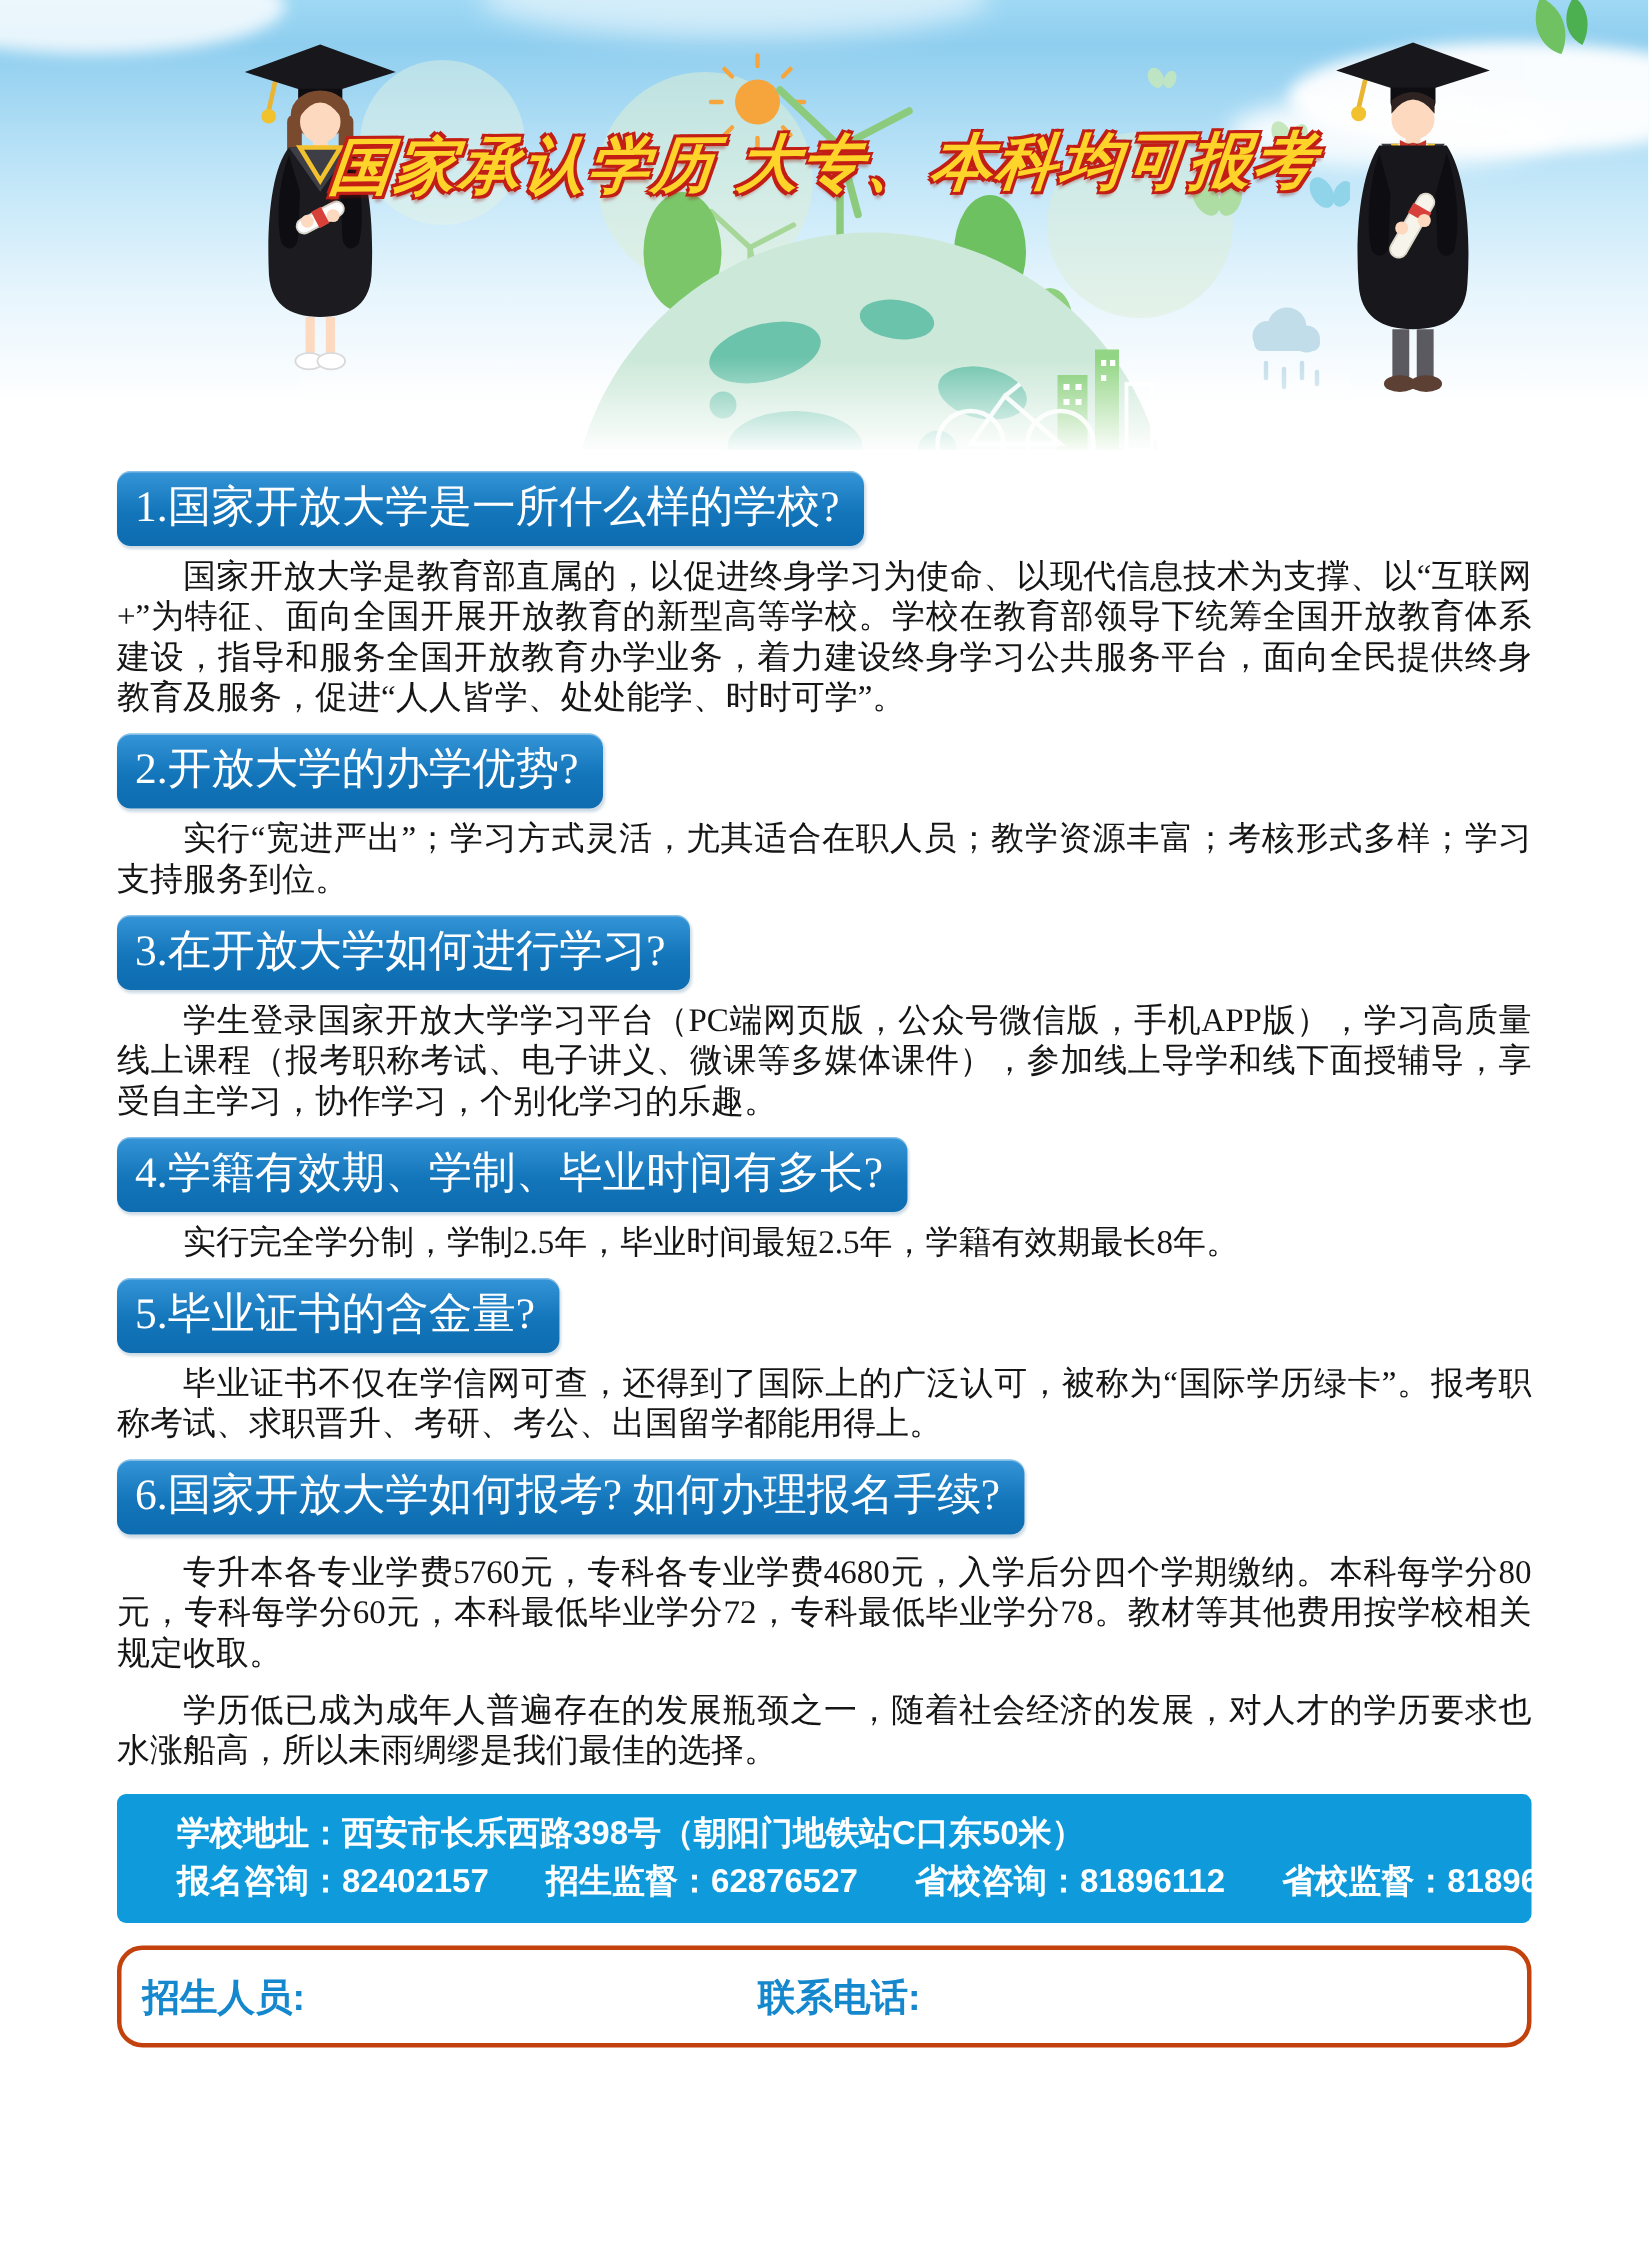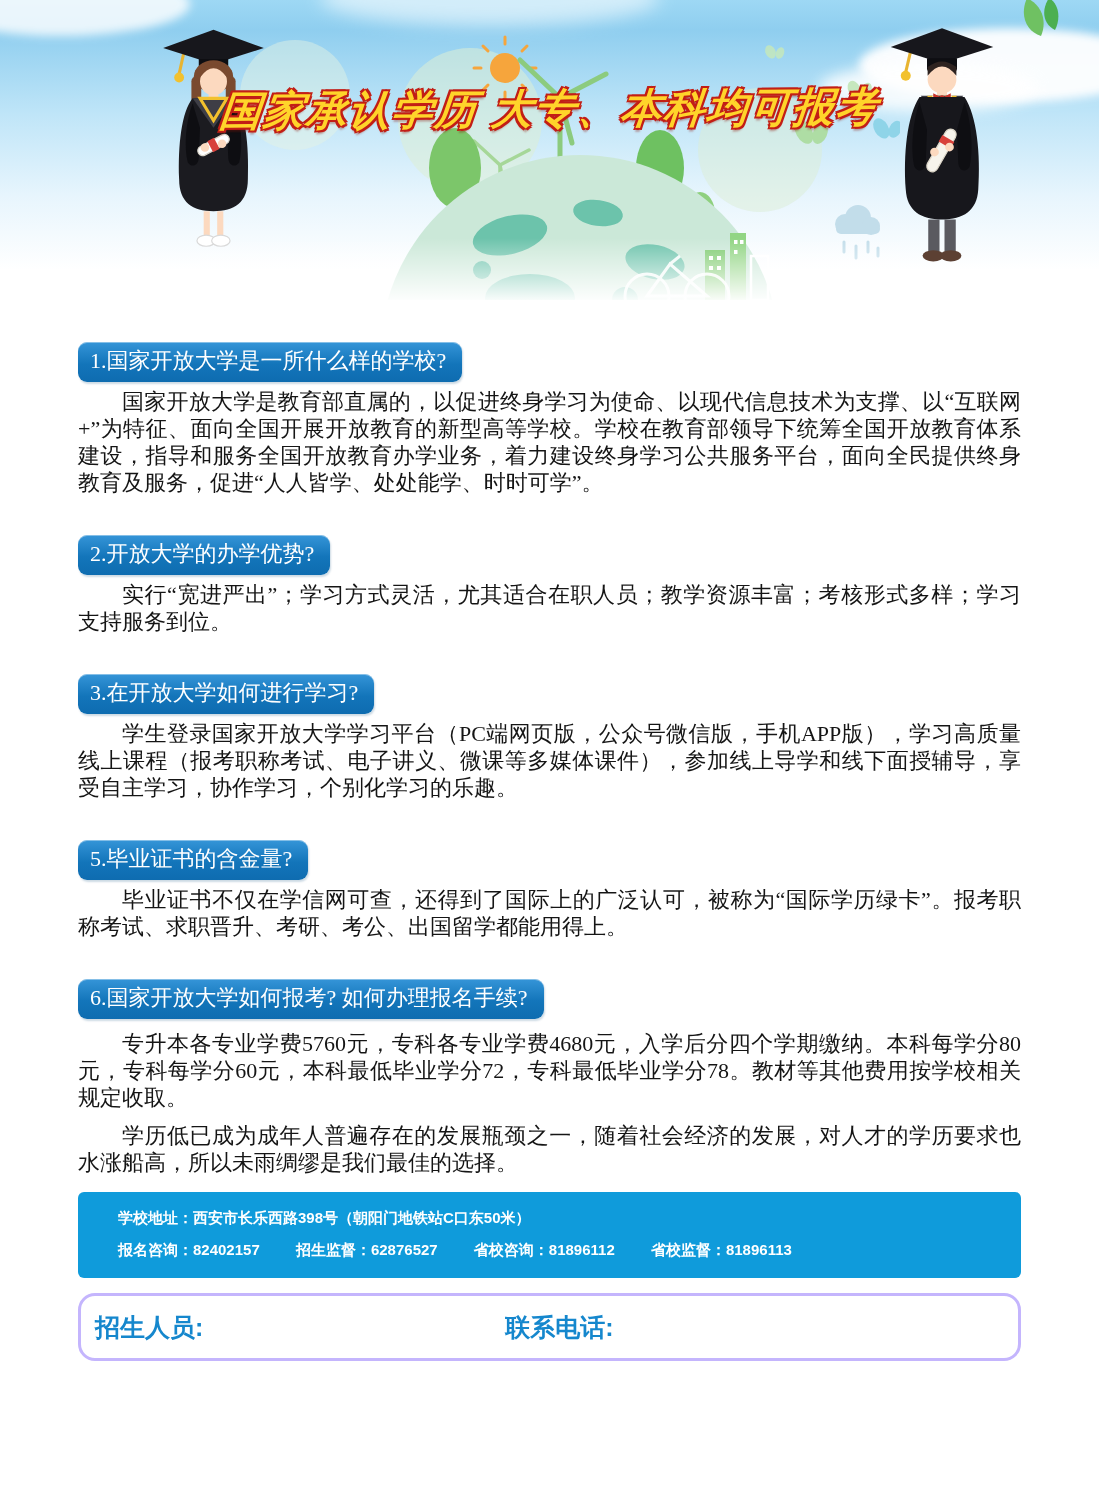--- a/index.html
+++ b/index.html
@@ -57,57 +57,56 @@
   }
 
   
   .content{margin:14px 78px 0 78px;}
   .faq{margin-bottom:11px;}
   .qhead{
     display:inline-block;
     background:linear-gradient(180deg,#3595d8 0%,#1375ba 55%,#0e6cb0 100%);
     color:#ffffff;
     font-family:"Liberation Serif","DejaVu Serif",serif;
-    font-size:22px;
+    font-size:29px;
     padding:4px 16px 6px 12px;
     border-radius:9px;
     box-shadow:inset 0 1px 0 rgba(255,255,255,.4),1px 2px 2px rgba(0,70,120,.2);
     white-space:nowrap;
-    margin-top:28px;
   }
   .answer{
     margin:6px 0 0 0;
     font-family:"Liberation Serif","DejaVu Serif",serif;
     font-size:22px;
     line-height:27px;
     color:#151515;
     text-indent:2em;
     text-align:justify;
   }
 
   
   .contact-box{
     margin:16px 78px 0 78px;
     background:#0f9bdb;
     border-radius:6px;
     padding:10px 24px 12px 40px;
     color:#ffffff;
     font-weight:bold;
-    font-size:15px;
+    font-size:22px;
     line-height:32px;
   }
   .contact-line{white-space:nowrap;}
   .pair{margin-right:32px;}
   .pair:last-child{margin-right:0;}
 
   
   .signature-box{
     margin:15px 78px 0 78px;
     height:62px;
-    border:3px solid #c4b5fd;
+    border:3px solid #c2410c;
     border-radius:17px;
     display:flex;
     align-items:center;
     color:#1587cd;
     font-size:25px;
     font-weight:bold;
     background:#ffffff;
   }
   .sig-staff{margin-left:14px;}
   .sig-phone{margin-left:302px;}
@@ -324,20 +323,24 @@
     <section class="faq">
       <div class="qhead">2.开放大学的办学优势?</div>
       <p class="answer">实行“宽进严出”；学习方式灵活，尤其适合在职人员；教学资源丰富；考核形式多样；学习支持服务到位。</p>
     </section>
 
     <section class="faq">
       <div class="qhead">3.在开放大学如何进行学习?</div>
       <p class="answer">学生登录国家开放大学学习平台（PC端网页版，公众号微信版，手机APP版），学习高质量线上课程（报考职称考试、电子讲义、微课等多媒体课件），参加线上导学和线下面授辅导，享受自主学习，协作学习，个别化学习的乐趣。</p>
     </section>
 
+    <section class="faq">
+      <div class="qhead">4.学籍有效期、学制、毕业时间有多长?</div>
+      <p class="answer">实行完全学分制，学制2.5年，毕业时间最短2.5年，学籍有效期最长8年。</p>
+    </section>
 
     <section class="faq">
       <div class="qhead">5.毕业证书的含金量?</div>
       <p class="answer">毕业证书不仅在学信网可查，还得到了国际上的广泛认可，被称为“国际学历绿卡”。报考职称考试、求职晋升、考研、考公、出国留学都能用得上。</p>
     </section>
 
     <section class="faq">
       <div class="qhead">6.国家开放大学如何报考? 如何办理报名手续?</div>
     </section>
 

